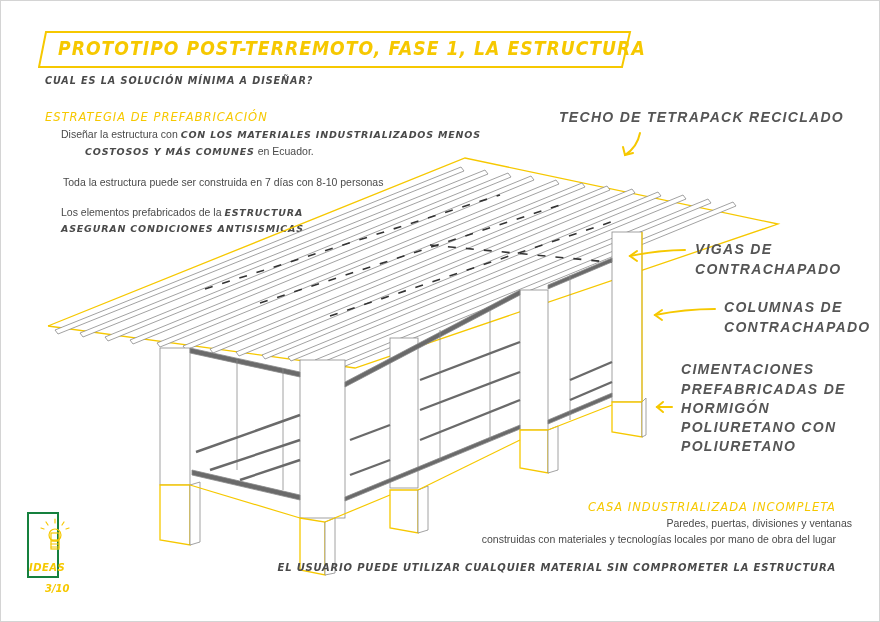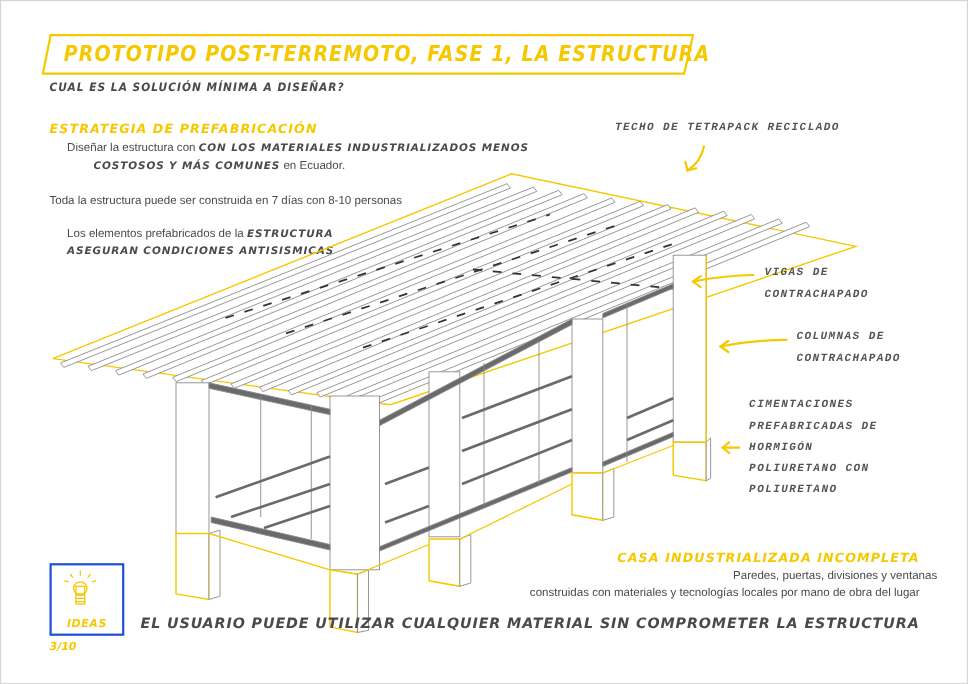--- a/index.html
+++ b/index.html
@@ -2,26 +2,26 @@
 <html><head>
 <meta charset="utf-8">
 <style>
   html, body { margin: 0; padding: 0; background: #ffffff; }
   body { width: 880px; height: 622px; position: relative; overflow: hidden; font-family: "DejaVu Sans", sans-serif; }
   .frame { position: absolute; left: 0; top: 0; width: 878px; height: 620px; border: 1px solid #d4d4d4; }
   .title-box { position: absolute; left: 38px; top: 30px; width: 592px; height: 38px; }
   .title-box svg { position: absolute; left: 0; top: 0; }
   .title-text { position: absolute; left: 20px; top: 6px; width: 560px; font-family: "DejaVu Sans", sans-serif; font-weight: bold; font-style: italic; font-size: 20px; letter-spacing: 1.2px; color: #f6c800; white-space: nowrap; transform: scaleX(0.86); transform-origin: left center; }
   .subtitle { position: absolute; left: 45px; top: 74px; font-weight: bold; font-style: italic; font-size: 10.5px; letter-spacing: 1px; color: #4a4a4a; white-space: nowrap; transform: scaleX(0.92); transform-origin: left; }
-  .sec-heading { position: absolute; font-weight: bold; font-style: italic; font-size: 11.5px; letter-spacing: 1px; color: #f6c800; white-space: nowrap; }
+  .sec-heading { position: absolute; font-weight: normal; font-style: italic; font-size: 11.5px; letter-spacing: 1px; color: #f6c800; white-space: nowrap; }
   .body-text { position: absolute; font-family: "Liberation Sans", sans-serif; font-size: 10.5px; color: #4a4a4a; white-space: nowrap; line-height: 16px; padding-left: 16px; }
   .em { font-family: "DejaVu Sans", sans-serif; font-weight: bold; font-style: italic; font-size: 9.5px; letter-spacing: 0.8px; color: #4a4a4a; }
-  .label { position: absolute; font-family: Liberation Mono, monospace; font-weight: bold; font-style: italic; font-size: 10px; letter-spacing: 1.3px; color: #555555; white-space: nowrap; line-height: 20px; }
+  .label { position: absolute; font-family: Liberation Sans, sans-serif; font-weight: bold; font-style: italic; font-size: 14px; letter-spacing: 1.3px; color: #555555; white-space: nowrap; line-height: 20px; }
   .drawing { position: absolute; left: 0; top: 0; }
-  .ideas-badge { position: absolute; left: 45px; top: 512px; width: 68px; height: 66px; border: 2px solid #1d4ed8; box-sizing: border-box; }
+  .ideas-badge { position: absolute; left: 27px; top: 512px; width: 32px; height: 66px; border: 2px solid #15803d; box-sizing: border-box; }
   .ideas-text { position: absolute; left: 0; width: 100%; bottom: 3px; text-align: center; font-weight: bold; font-style: italic; font-size: 10px; letter-spacing: 0.5px; color: #f6c800; }
   .ideas-count { position: absolute; left: 45px; top: 583px; width: 56px; text-align: left; font-weight: bold; font-style: italic; font-size: 10px; color: #f6c800; }
 </style>
 </head>
 <body>
 
 <div class="frame"></div>
 
 <div class="title-box">
   <svg width="596" height="40">
@@ -31,21 +31,21 @@
 </div>
 <div class="subtitle">CUAL ES LA SOLUCIÓN MÍNIMA A DISEÑAR?</div>
 
 <div class="sec-heading" style="left:45px; top:110px;">ESTRATEGIA DE PREFABRICACIÓN</div>
 <div class="body-text" style="left:45px; top:126px;">
   <span>Diseñar la estructura con </span><span class="em">CON LOS MATERIALES INDUSTRIALIZADOS MENOS</span>
 </div>
 <div class="body-text" style="left:45px; top:143px;margin-left:24px;">
   <span class="em">COSTOSOS Y MÁS COMUNES</span><span> en Ecuador.</span>
 </div>
-<div class="body-text" style="left:29px; top:174px;">Toda la estructura puede ser construida en 7 días con 8-10 personas</div>
+<div class="body-text" style="left:47px; top:174px;">Toda la estructura puede ser construida en 7 días con 8-10 personas</div>
 <div class="body-text" style="left:45px; top:204px;">
   <span>Los elementos prefabricados de la </span><span class="em">ESTRUCTURA</span>
 </div>
 <div class="body-text" style="left:45px; top:220px;">
   <span class="em">ASEGURAN CONDICIONES ANTISISMICAS</span><span>.</span>
 </div>
 
 <svg class="drawing" width="880" height="622">
   <g fill="none" stroke="#f6c800" stroke-width="1.3">
     <polyline points="48,326 465,158 778,224 355,368 48,326"></polyline>
@@ -151,21 +151,21 @@
 <div class="label" style="left:724px; top:317px;">CONTRACHAPADO</div>
 <div class="label" style="left:681px; top:359px;">CIMENTACIONES</div>
 <div class="label" style="left:681px; top:379px;">PREFABRICADAS DE</div>
 <div class="label" style="left:681px; top:398px;">HORMIGÓN</div>
 <div class="label" style="left:681px; top:417px;">POLIURETANO CON</div>
 <div class="label" style="left:681px; top:436px;">POLIURETANO</div>
 
 <div class="sec-heading" style="right:44px; top:500px;">CASA INDUSTRIALIZADA INCOMPLETA</div>
 <div class="body-text" style="right:28px; top:515px; text-align:right;">Paredes, puertas, divisiones y ventanas</div>
 <div class="body-text" style="right:44px; top:531px; text-align:center;">construidas con materiales y tecnologías locales por mano de obra del lugar</div>
-<div class="body-text em" style="right:44px; top:560px; font-size:13px;">EL USUARIO PUEDE UTILIZAR CUALQUIER MATERIAL SIN COMPROMETER LA ESTRUCTURA</div>
+<div class="body-text em" style="right:44px; top:560px; font-size:10px;">EL USUARIO PUEDE UTILIZAR CUALQUIER MATERIAL SIN COMPROMETER LA ESTRUCTURA</div>
 
 <div class="ideas-badge">
   <svg width="52" height="42" style="position:absolute; left:0; top:2px;">
     <g stroke="#f6c800" stroke-width="1.2" fill="none" stroke-linecap="round">
       <line x1="26" y1="3" x2="26" y2="7"></line>
       <line x1="17" y1="6" x2="19" y2="9"></line>
       <line x1="35" y1="6" x2="33" y2="9"></line>
       <line x1="12" y1="12" x2="15" y2="13"></line>
       <line x1="40" y1="12" x2="37" y2="13"></line>
       <circle cx="26" cy="19" r="6"></circle>

